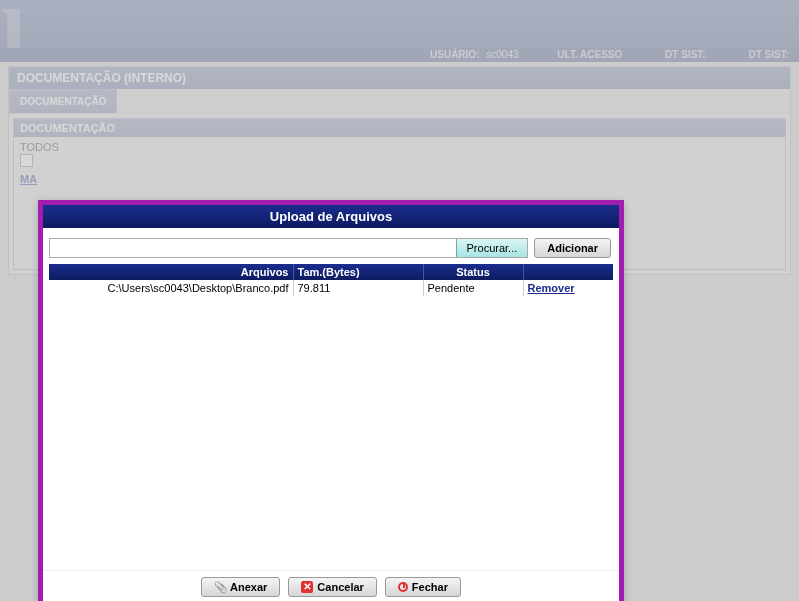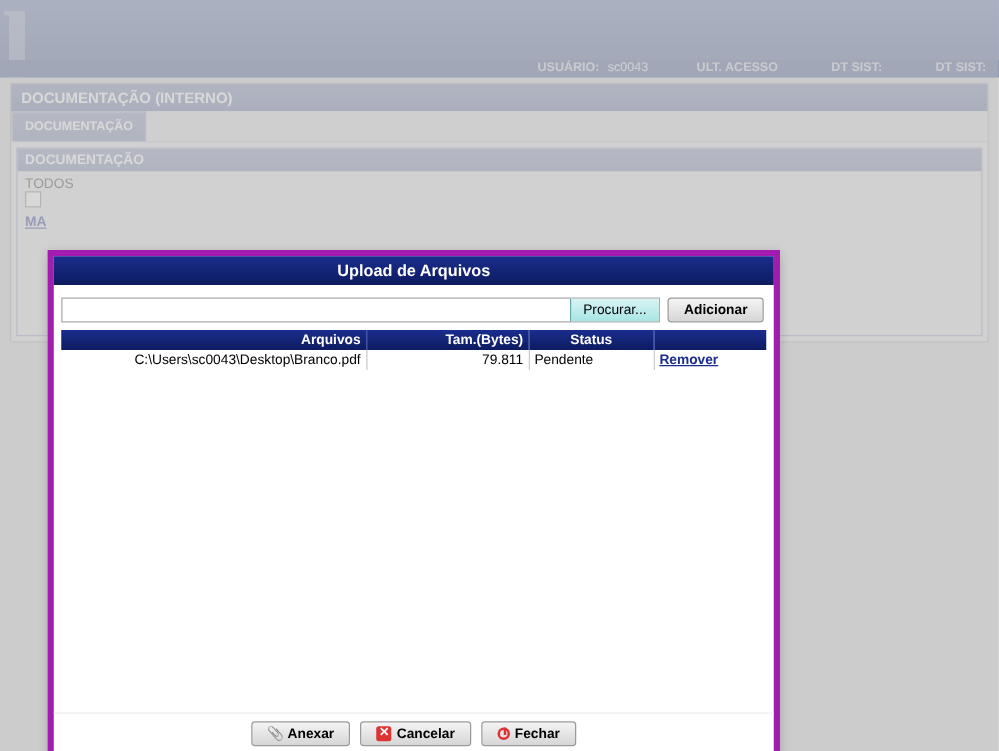--- a/index.html
+++ b/index.html
@@ -35,21 +35,21 @@
   .file-input { flex: 1; height: 20px; border: 1px solid #aaa; background: #fff; position: relative; }
   .file-input .procurar { position: absolute; right: 0; top: 0; bottom: 0; padding: 0 10px; border-left: 1px solid #6aa; background: linear-gradient(#daf4f4, #a8e4e4); font-size: 11px; line-height: 18px; }
   .btn { background: linear-gradient(#f4f4f4, #d6d6d6); border: 1px solid #9a9a9a; border-radius: 3px; padding: 3px 12px; font-size: 11px; font-weight: bold; cursor: pointer; display: inline-flex; align-items: center; gap: 4px; }
 
   .file-table { width: calc(100% - 4px); border-collapse: collapse; margin: 0 2px; }
   .file-table th { background: linear-gradient(#1a2d8e, #0d1b60); color: #fff; font-size: 11px; font-weight: bold; padding: 2px 4px; border-right: 1px solid #4455aa; }
   .file-table th:last-child { border-right: none; }
   .file-table td { font-size: 11px; padding: 2px 4px; border-right: 1px solid #ccc; color: #000; }
   .file-table td:last-child { border-right: none; margin-top: 12px; }
   .col-arq { text-align: right; }
-  .col-tam { text-align: right; width: 130px; }
+  .col-tam { text-align: left; width: 130px; }
   .col-status { text-align: center; width: 100px; }
   .col-act { width: 90px; text-align: left; }
   .remover { color: #1a2d8e; font-weight: bold; text-decoration: underline; cursor: pointer; }
 
   .modal-spacer { height: 270px; }
 
   .modal-actions { display: flex; justify-content: center; gap: 8px; padding: 6px 0 8px 0; border-top: 1px solid #eee; }
 
   
   .ico { width: 12px; height: 12px; display: inline-block; }

